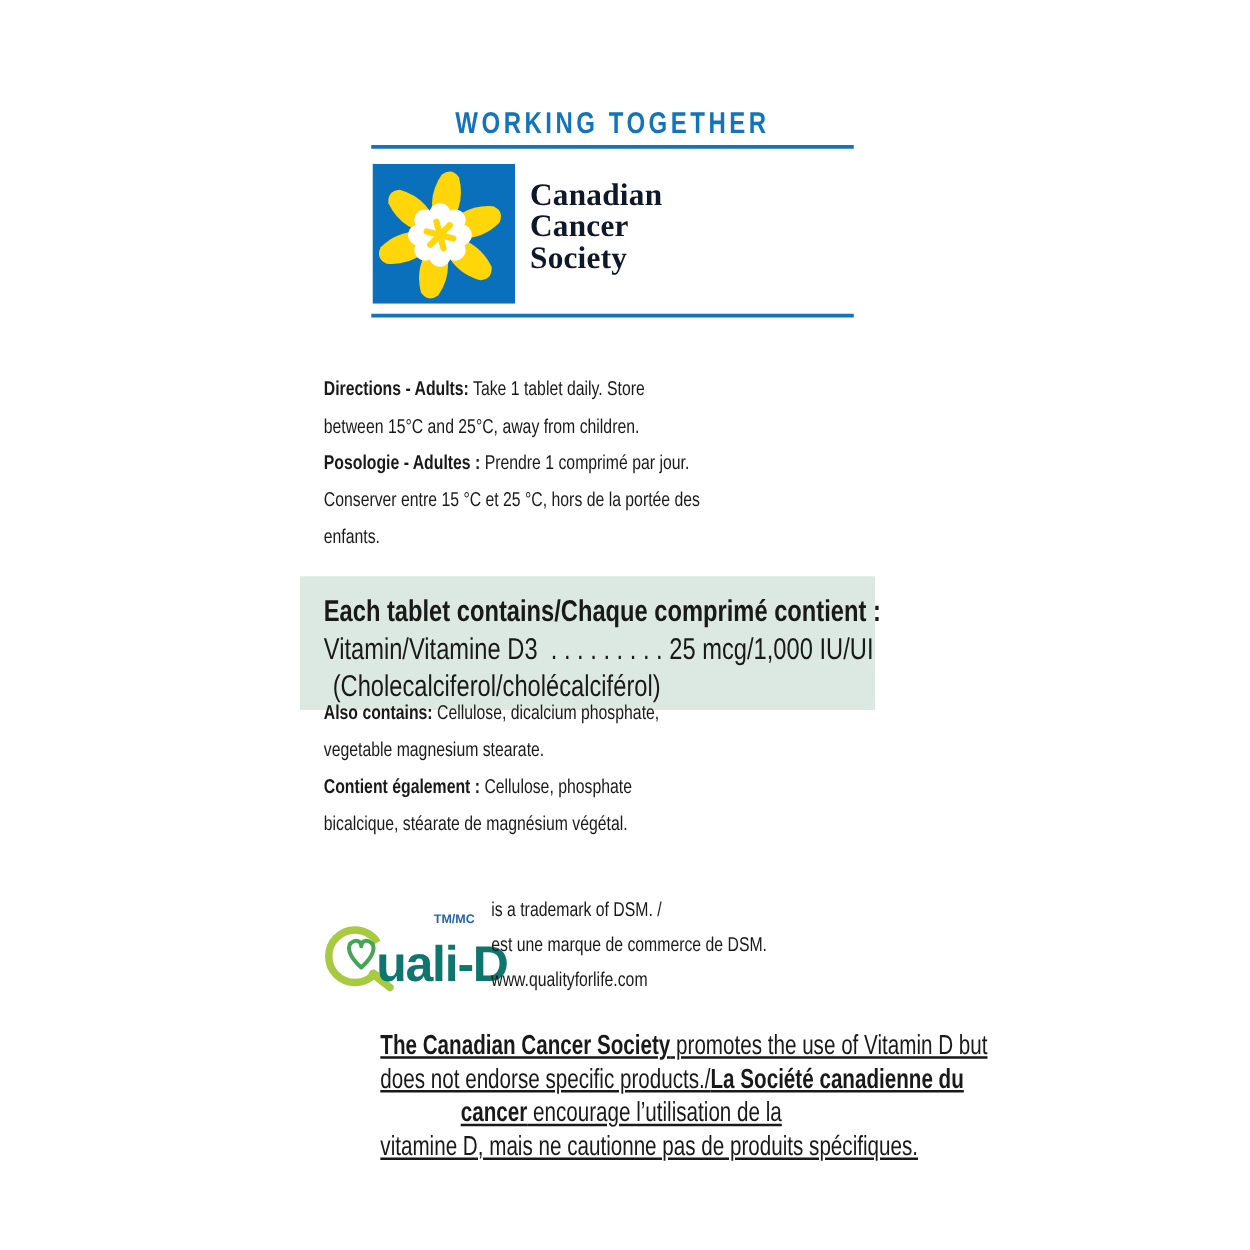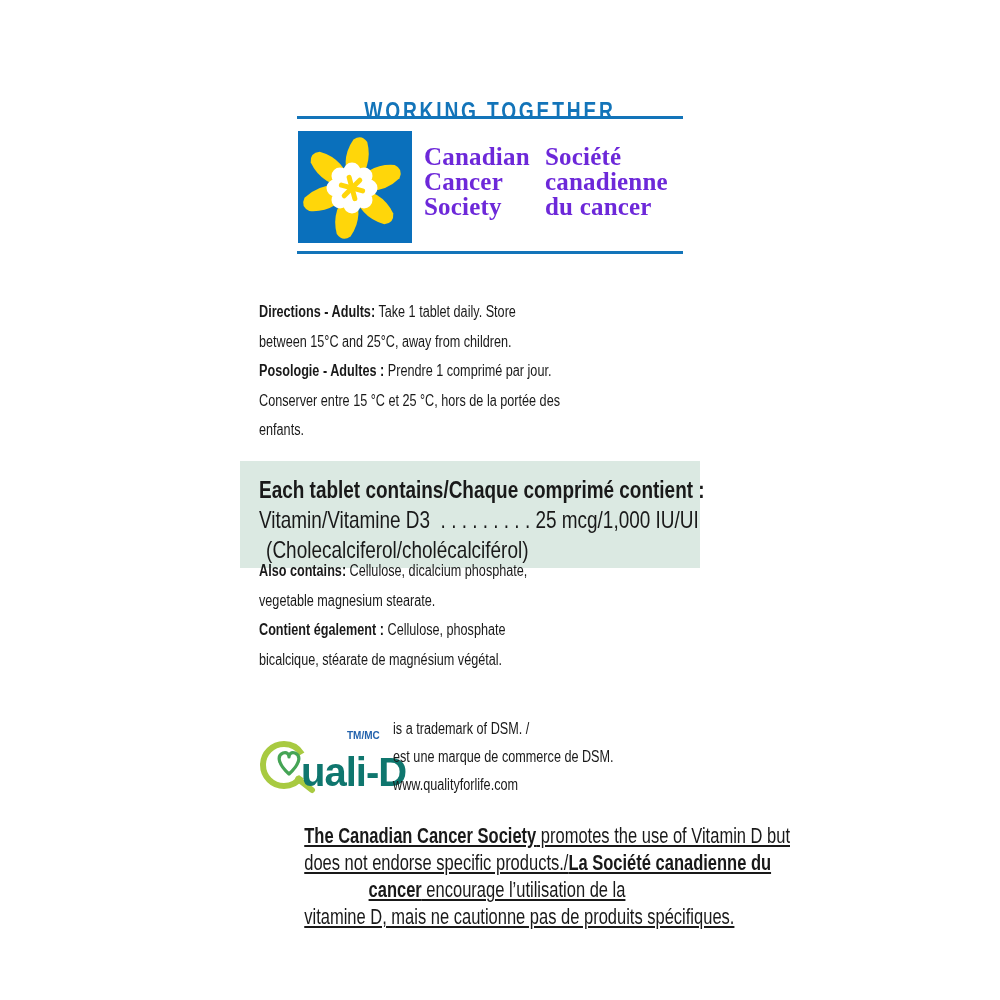--- a/index.html
+++ b/index.html
@@ -8,29 +8,29 @@
     font-family:"Liberation Sans",sans-serif;color:#191919;overflow:hidden;
   }
   
   .cn{transform:scaleX(0.79);transform-origin:left center;white-space:nowrap;}
   .b{font-weight:bold;}
 
   
   .banner{position:absolute;left:297px;width:386px;text-align:center;
           color:#1374b9;font-weight:bold;font-size:24px;}
   .banner .inner{transform:scaleX(0.8);transform-origin:center;white-space:nowrap;letter-spacing:3.5px;}
-  #working-together{top:85px;margin-top:12px;}
+  #working-together{top:85px;}
   #travaillons{top:257px;}
   .rule{position:absolute;left:297px;width:386px;height:3px;background:#1374b9;}
   #rule-top{top:116px;}
   #rule-mid{top:251px;}
 
   
   #daffodil{position:absolute;left:298px;top:131px;}
-  .logo-col{position:absolute;top:144px;color:#6d28d9;
+  .logo-col{position:absolute;top:144px;color:#0f172a;
             font-family:"Liberation Serif",serif;font-weight:bold;
             font-size:25px;line-height:25px;letter-spacing:0.2px;}
   #logo-en{left:424px;}
   #logo-fr{left:545px;}
 
   
   .textblock{position:absolute;font-size:16px;}
   #directions{left:259px;top:297px;line-height:29.5px;}
   #also-contains{left:259px;top:556px;line-height:29.5px;}
 
@@ -91,25 +91,20 @@
         <line x1="-11" y1="0" x2="11" y2="0" transform="rotate(75)"></line>
         <line x1="-11" y1="0" x2="11" y2="0" transform="rotate(135)"></line>
       </g>
     </g>
   </svg>
   <div class="logo-col" id="logo-en">
     <div>Canadian</div>
     <div>Cancer</div>
     <div>Society</div>
   </div>
-  <div class="logo-col" id="logo-fr">
-    <div>Société</div>
-    <div>canadienne</div>
-    <div>du cancer</div>
-  </div>
 
   <div class="rule" id="rule-mid"></div>
 
   <div class="textblock" id="directions">
     <div class="cn"><span></span><span class="b">Directions - Adults:</span><span> Take 1 tablet daily. Store</span></div>
     <div class="cn"><span>between 15°C and 25°C, away from children.</span><span class="b"></span><span></span></div>
     <div class="cn"><span></span><span class="b">Posologie - Adultes :</span><span> Prendre 1 comprimé par jour.</span></div>
     <div class="cn"><span>Conserver entre 15 °C et 25 °C, hors de la portée des</span><span class="b"></span><span></span></div>
     <div class="cn"><span>enfants.</span><span class="b"></span><span></span></div>
   </div>

